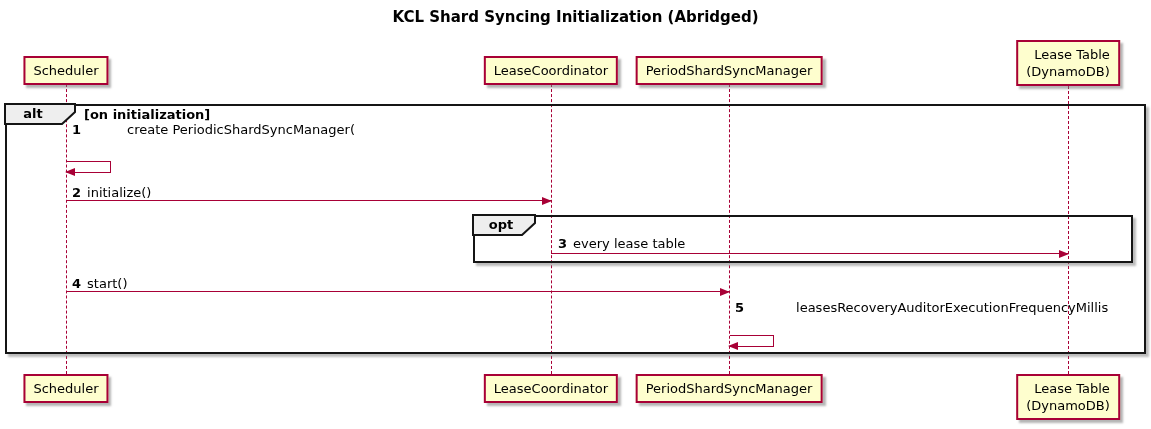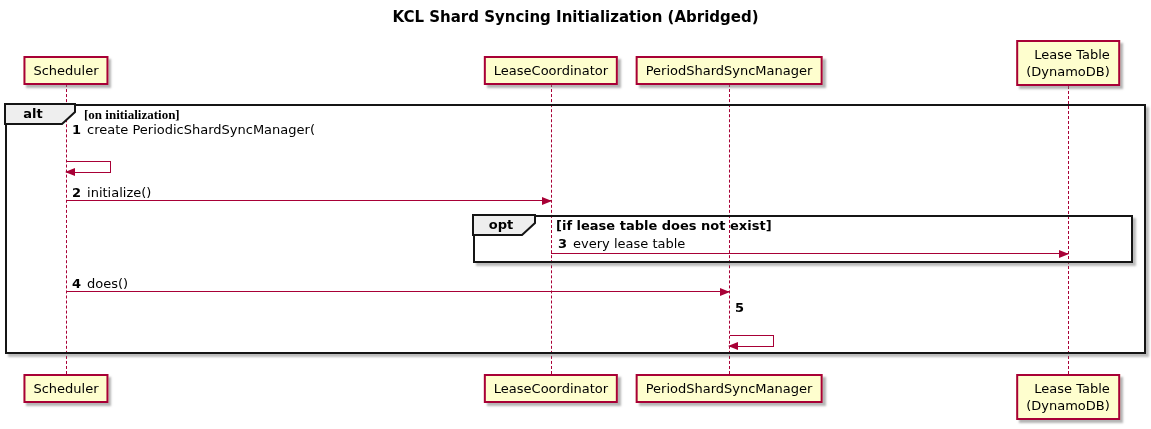--- a/index.html
+++ b/index.html
@@ -44,21 +44,21 @@
   }
   .frame-cond {
     position: absolute; font-size: 13px; font-weight: bold; white-space: nowrap;
   }
 
   .msg {
     position: absolute; font-size: 13px; white-space: nowrap;
     display: flex; align-items: center; gap: 6px;
   }
   .msg .num { font-weight: bold; }
-  .msg .lines { display: flex; flex-direction: column; line-height: 15px; }
+  .msg .lines { display: flex; flex-direction: column; line-height: 15px; margin-left: 40px; }
 
   .arrow {
     position: absolute; height: 0;
     border-top: 1px solid #A80036;
   }
   .head-right {
     position: absolute; right: -1px; top: -4px;
     width: 0; height: 0;
     border-top: 4px solid transparent;
     border-bottom: 4px solid transparent;
@@ -95,21 +95,21 @@
   <div class="participant" style="left:1068px; top:40px;">Lease Table
 (DynamoDB)</div>
 
   <div class="frame" style="left:5px; top:104px; width:1141px; height:250px;"></div>
   <div class="frame-op" style="left:5px; top:104px;">
     <svg width="72" height="21" viewBox="0 0 72 21">
       <path d="M0,0 H70 V8 L57,20 H0 Z" fill="#EEEEEE" stroke="#151515" stroke-width="2"></path>
     </svg>
     <span class="op-label">alt</span>
   </div>
-  <div class="frame-cond" style="left:84px; top:107px;font-family:Liberation Serif, serif;">[on initialization]</div>
+  <div class="frame-cond" style="left:84px; top:107px;">[on initialization]</div>
 
   <div class="msg" style="left:72px; top:122px;">
     <span class="num">1</span>
     <span class="lines">
       <span>create PeriodicShardSyncManager(</span>
     </span>
   </div>
   <div class="self-arrow" style="left:67px; top:161px; width:44px; height:12px;">
     <span class="head-left"></span>
   </div>
@@ -122,41 +122,41 @@
     <span class="head-right"></span>
   </div>
 
   <div class="frame" style="left:473px; top:215px; width:660px; height:48px;"></div>
   <div class="frame-op" style="left:473px; top:215px;padding-left:8px;">
     <svg width="64" height="21" viewBox="0 0 64 21">
       <path d="M0,0 H62 V8 L49,20 H0 Z" fill="#EEEEEE" stroke="#151515" stroke-width="2"></path>
     </svg>
     <span class="op-label">opt</span>
   </div>
-  <div class="frame-cond" style="left:556px; top:218px;">[if lease table does not exist]</div>
 
   <div class="msg" style="left:558px; top:236px;">
     <span class="num">3</span>
     <span>every lease table</span>
   </div>
   <div class="arrow" style="left:551px; top:253px; width:517px;">
     <span class="head-right"></span>
   </div>
 
   <div class="msg" style="left:72px; top:276px;">
     <span class="num">4</span>
-    <span>does()</span>
+    <span>start()</span>
   </div>
   <div class="arrow" style="left:66px; top:291px; width:663px;">
     <span class="head-right"></span>
   </div>
 
   <div class="msg" style="left:735px; top:300px;">
     <span class="num">5</span>
     <span class="lines">
+      <span style="padding-left:6px;">leasesRecoveryAuditorExecutionFrequencyMillis</span>
     </span>
   </div>
   <div class="self-arrow" style="left:730px; top:335px; width:44px; height:12px;">
     <span class="head-left"></span>
   </div>
 
   <div class="participant" style="left:66px; top:374px;">Scheduler</div>
   <div class="participant" style="left:551px; top:374px;">LeaseCoordinator</div>
   <div class="participant" style="left:729px; top:374px;">PeriodShardSyncManager</div>
   <div class="participant" style="left:1068px; top:374px;">Lease Table

